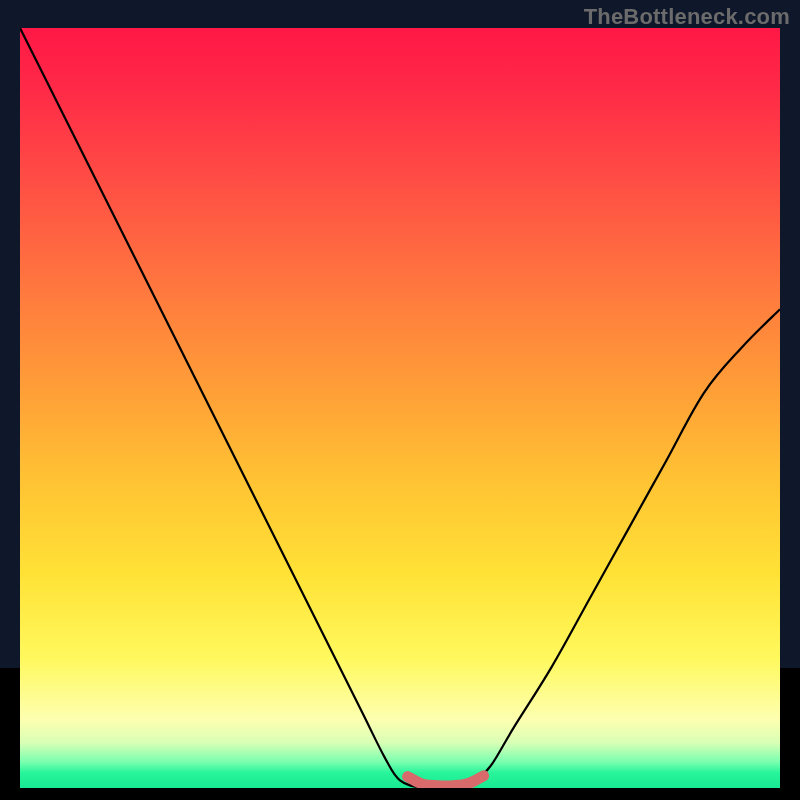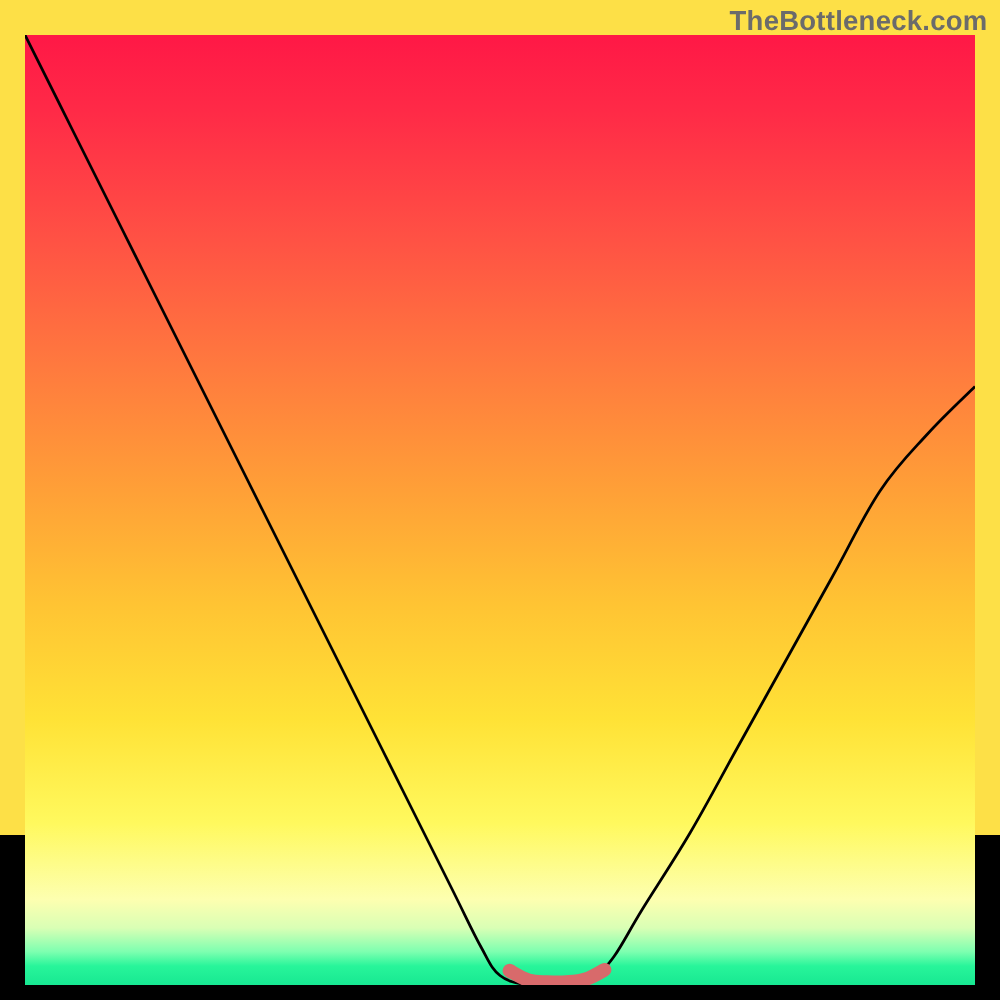--- a/index.html
+++ b/index.html
@@ -9,21 +9,21 @@
     height: 800px;
     background: #000;
     overflow: hidden;
   }
   .frame {
     position: absolute;
     left: 0;
     top: 0;
     width: 800px;
     height: 668px;
-    background: #fde047;
+    background: #0f172a;
   }
   .plot {
     position: absolute;
     left: 20px;
     top: 28px;
     width: 760px;
     height: 760px;
     
     background: linear-gradient(to bottom,
       #ff1846 0%,

